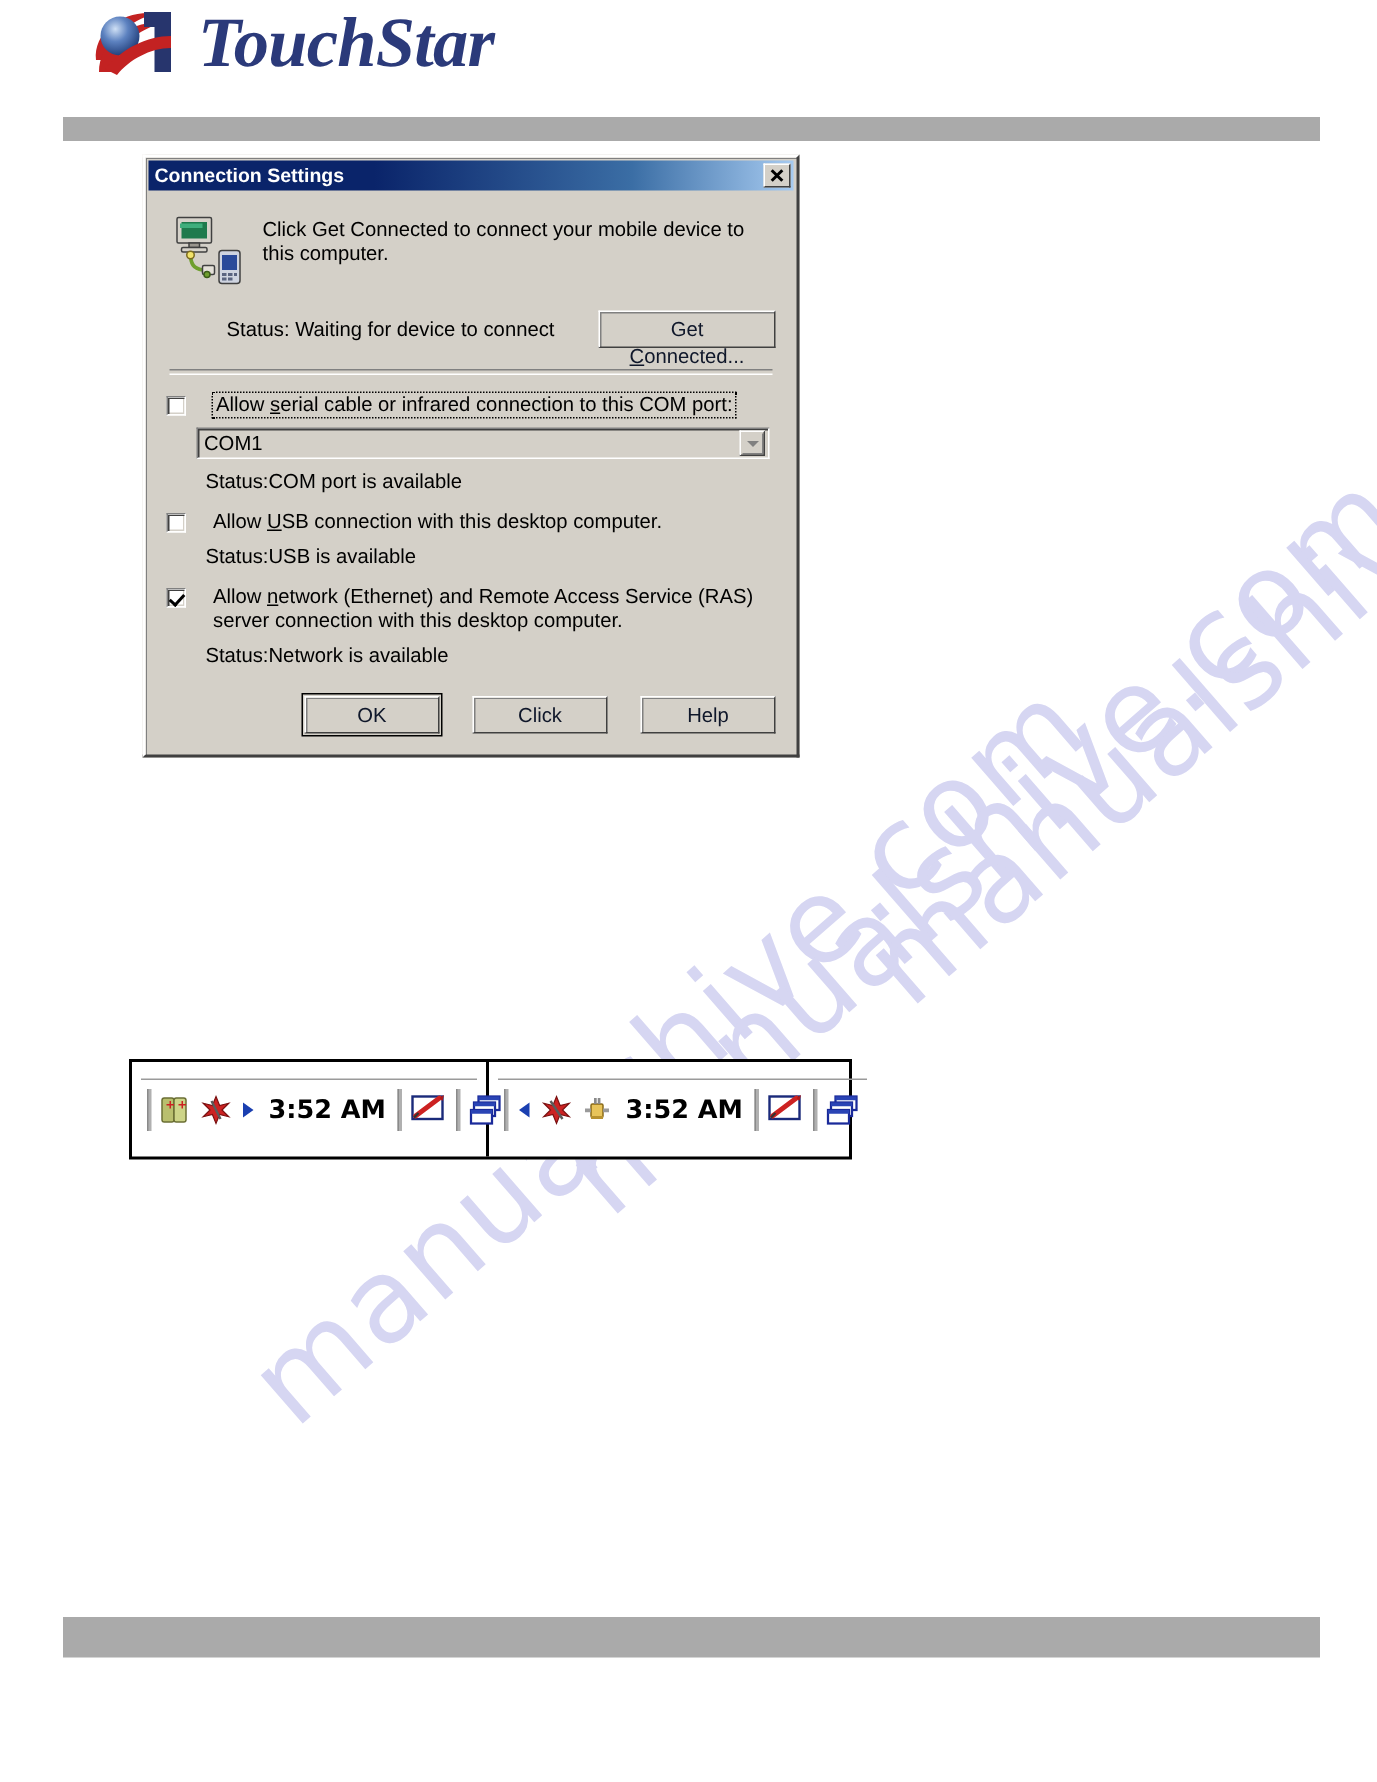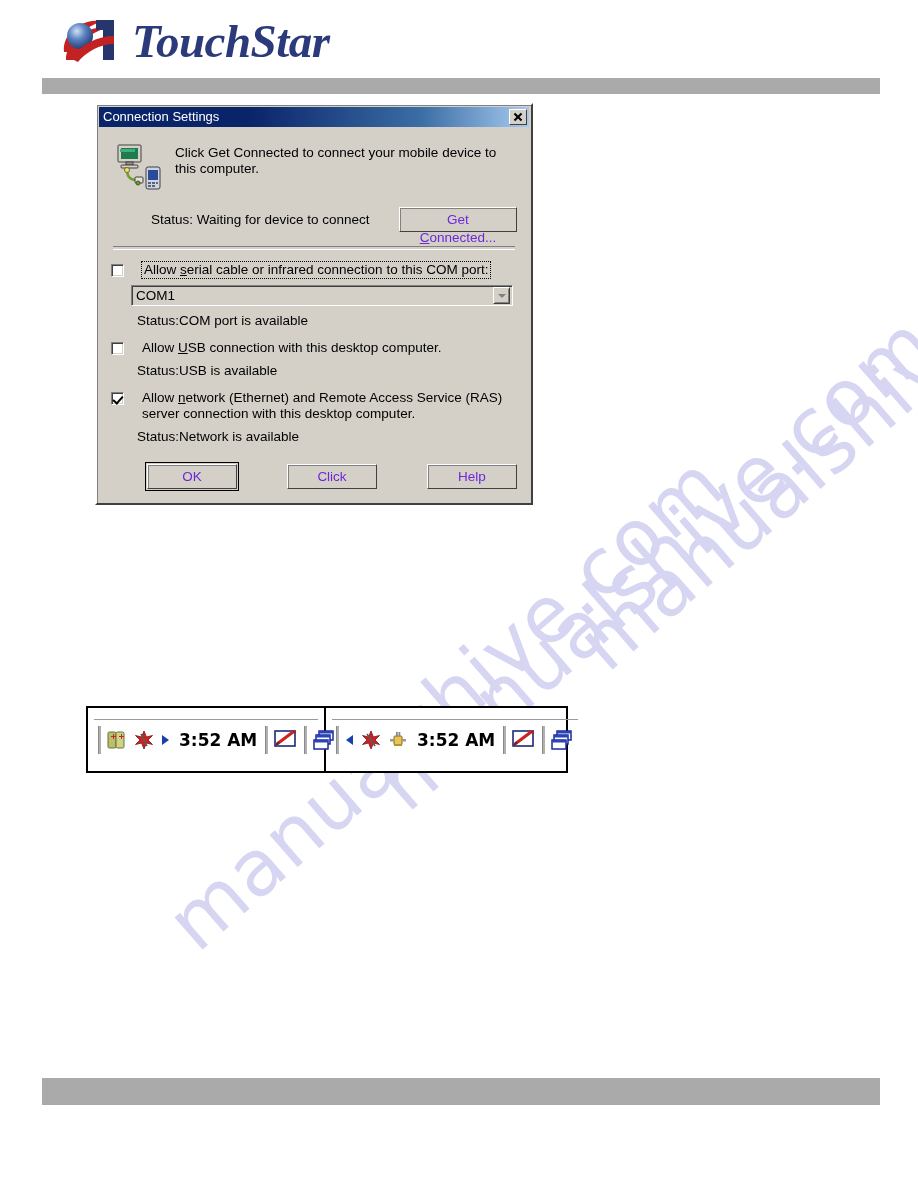--- a/index.html
+++ b/index.html
@@ -43,21 +43,21 @@
     position: absolute;
     left: 0; top: 0;
     width: 918px; height: 1188px;
     z-index: 1;
   }
 
   
   #brand-header {
     position: absolute;
     left: 56px;
-    top: 12px;
+    top: 0;
     height: 58px;
     display: flex;
     align-items: center;
   }
   #brand-mark {
     width: 72px;
     height: 54px;
     position: relative;
     flex: 0 0 auto;
   }
@@ -101,21 +101,21 @@
   #dialog-titlebar {
     height: 20px;
     margin: 2px 2px 0 2px;
     background: linear-gradient(to right, #0a246a 0%, #0a246a 35%, #3b6ea5 75%, #a6caf0 100%);
     display: flex;
     align-items: center;
     padding: 0 2px 0 4px;
   }
   #dialog-title {
     color: #ffffff;
-    font-weight: normal;
+    font-weight: bold;
     font-size: 13px;
     font-family: "Liberation Sans", sans-serif;
     flex: 1;
     line-height: 20px;
     white-space: nowrap;
   }
   #close-button {
     width: 18px;
     height: 16px;
     background: #d4d0c8;
@@ -173,26 +173,25 @@
   }
   .win-button {
     background: #d4d0c8;
     border-top: 1px solid #ffffff;
     border-left: 1px solid #ffffff;
     border-right: 1px solid #404040;
     border-bottom: 1px solid #404040;
     box-shadow: 1px 1px 0 #808080 inset, -1px -1px 0 #d4d0c8 inset;
     font-family: "Liberation Sans", sans-serif;
     font-size: 13.5px;
-    color: #6d28d9;
+    color: #0f172a;
     padding: 3px 8px;
     cursor: default;
     text-align: center;
     box-sizing: border-box;
-    margin-left: 28px;
   }
   #get-connected-button {
     width: 118px;
     height: 25px;
     line-height: 18px;
   }
   .u { text-decoration: underline; }
 
   #separator-line {
     margin: 14px 2px 0 2px;

